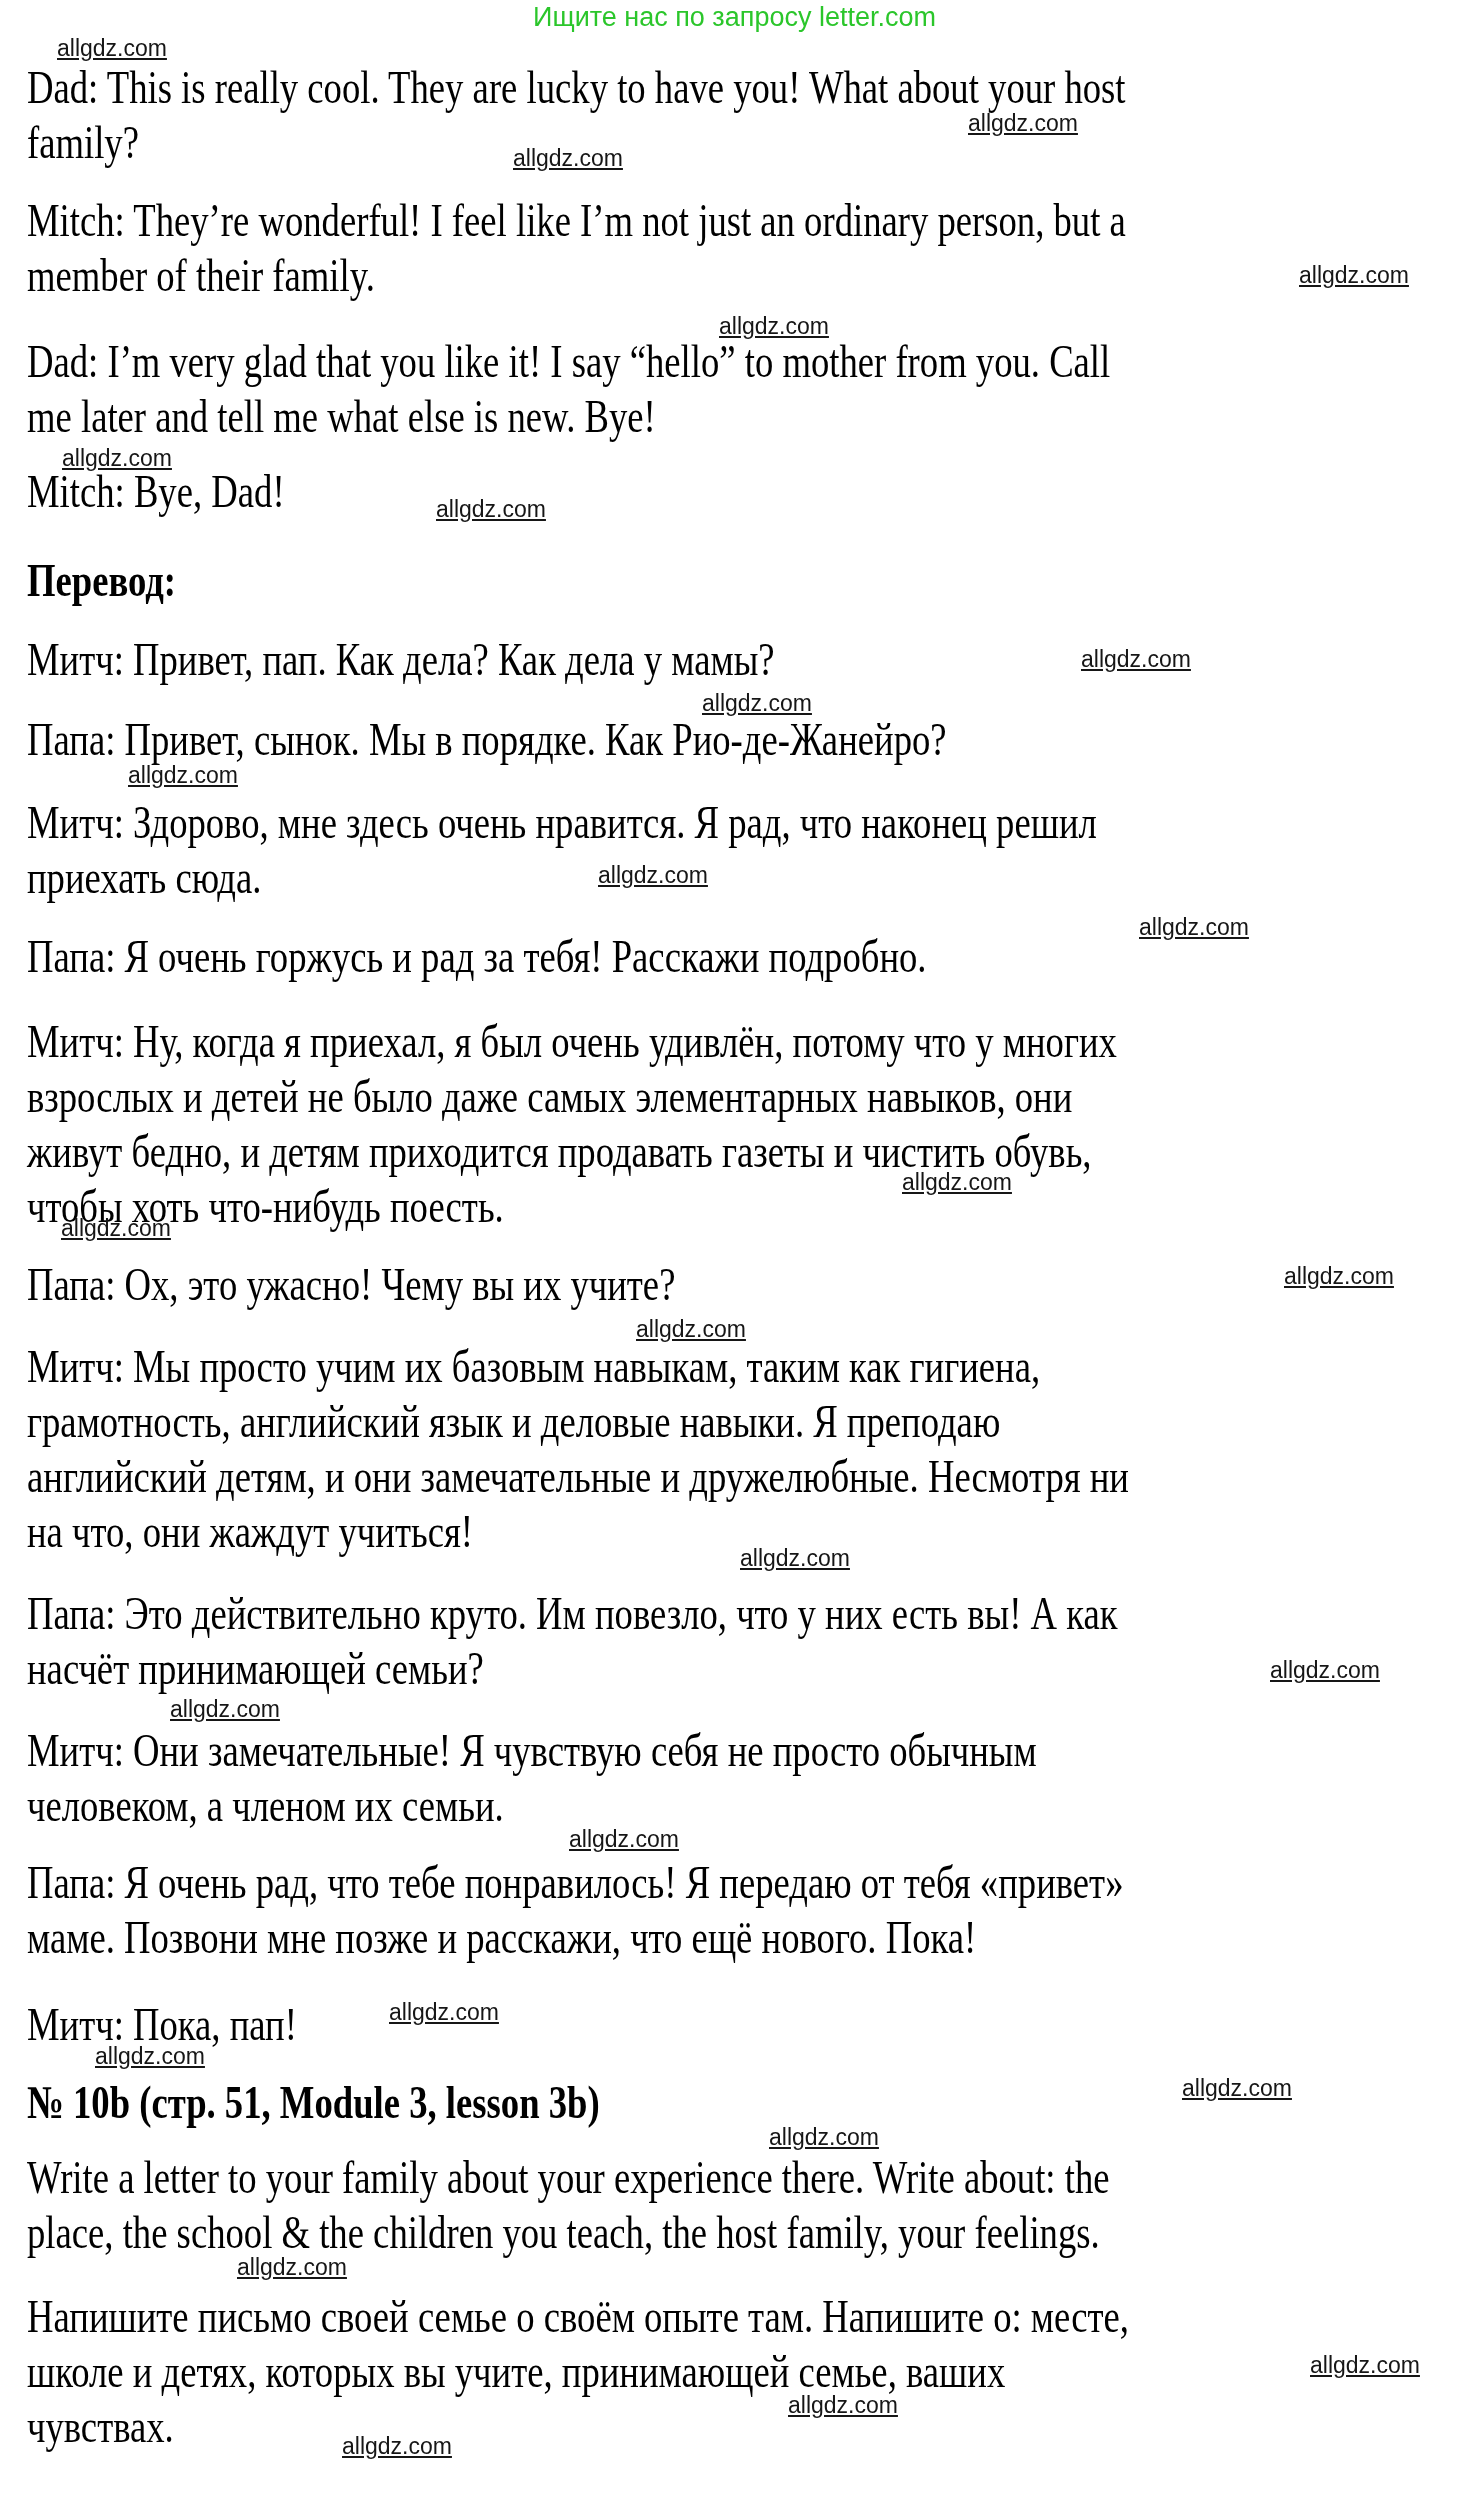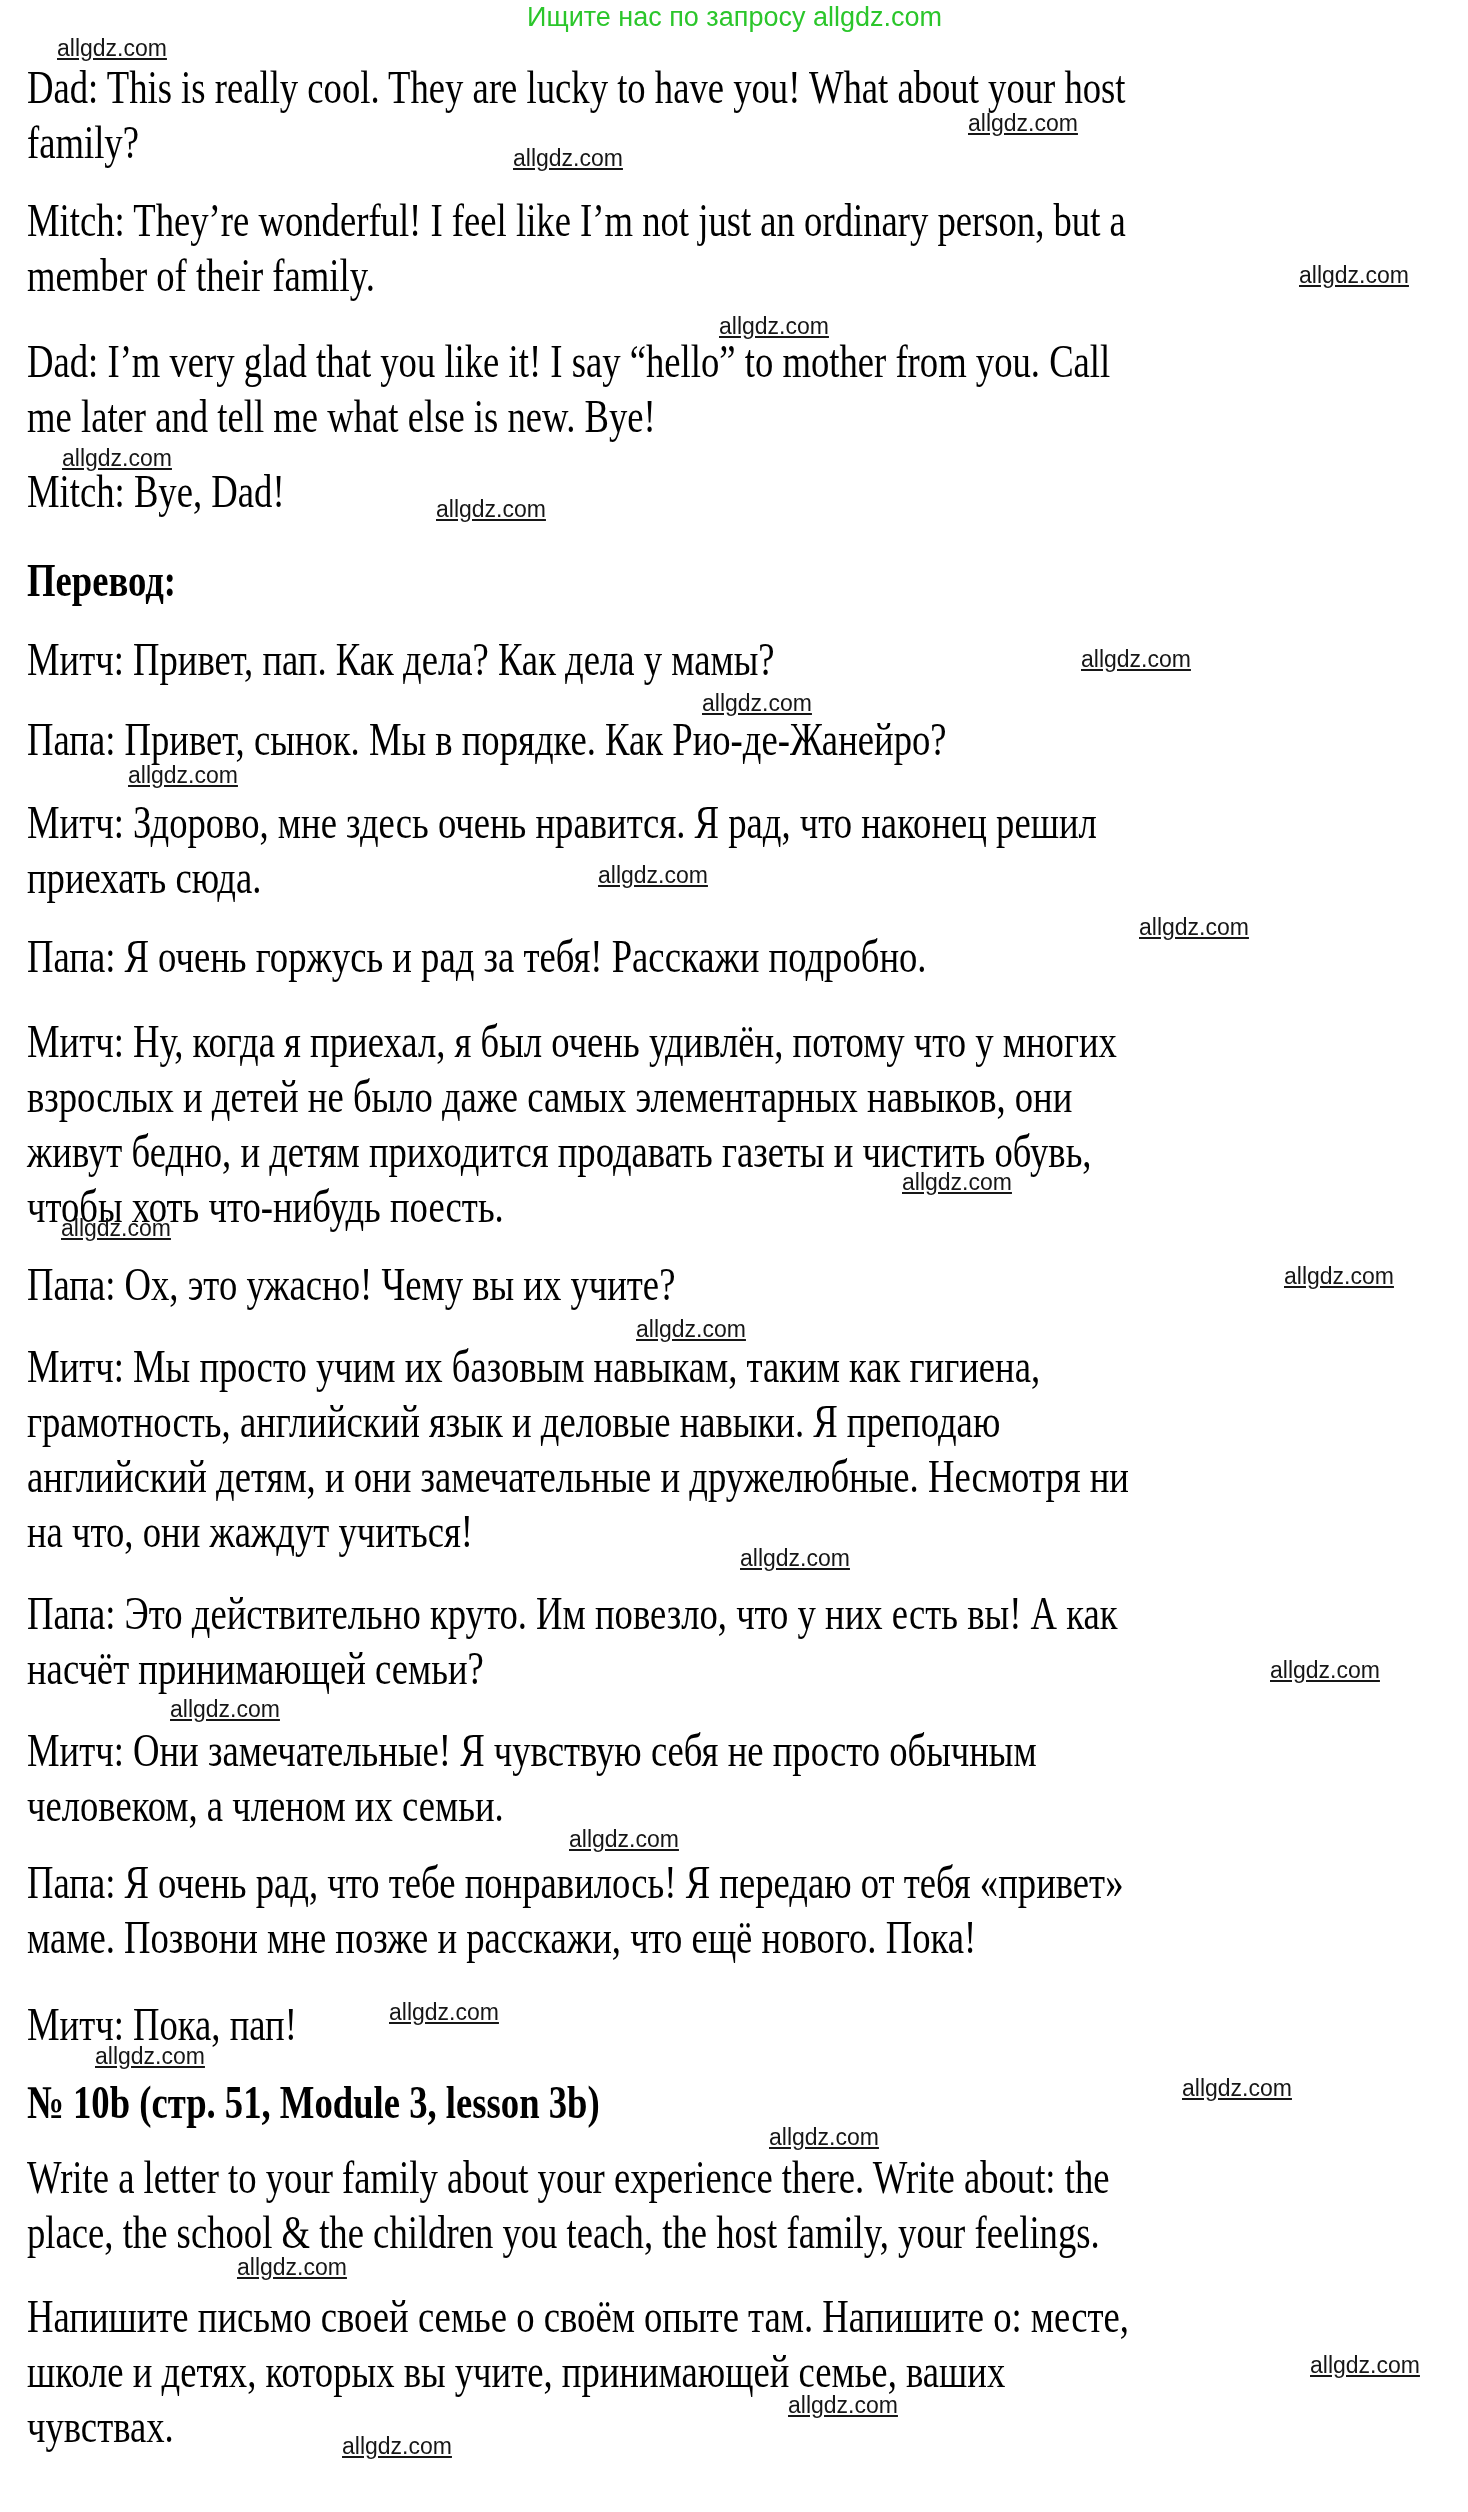--- a/index.html
+++ b/index.html
@@ -60,21 +60,21 @@
     font-size: 21px;
     color: var(--footer-purple);
     white-space: nowrap;
     margin-top: 48px;
   }
 </style>
 </head>
 <body>
 
 <div class="page">
-  <div class="promo">Ищите нас по запросу allgdz.com</div>
+  <div class="promo">Ищите нас по запросу letter.com</div>
 
   <div id="paragraphs">
       <div class="para" style="top: 60px;">Dad: This is really cool. They are lucky to have you! What about your host
 family?</div>
       <div class="para" style="top: 193px;">Mitch: They’re wonderful! I feel like I’m not just an ordinary person, but a
 member of their family.</div>
       <div class="para" style="top: 334px;">Dad: I’m very glad that you like it! I say “hello” to mother from you. Call
 me later and tell me what else is new. Bye!</div>
       <div class="para" style="top: 464px;">Mitch: Bye, Dad!</div>
       <div class="para bold" style="top: 553px;">Перевод:</div>

